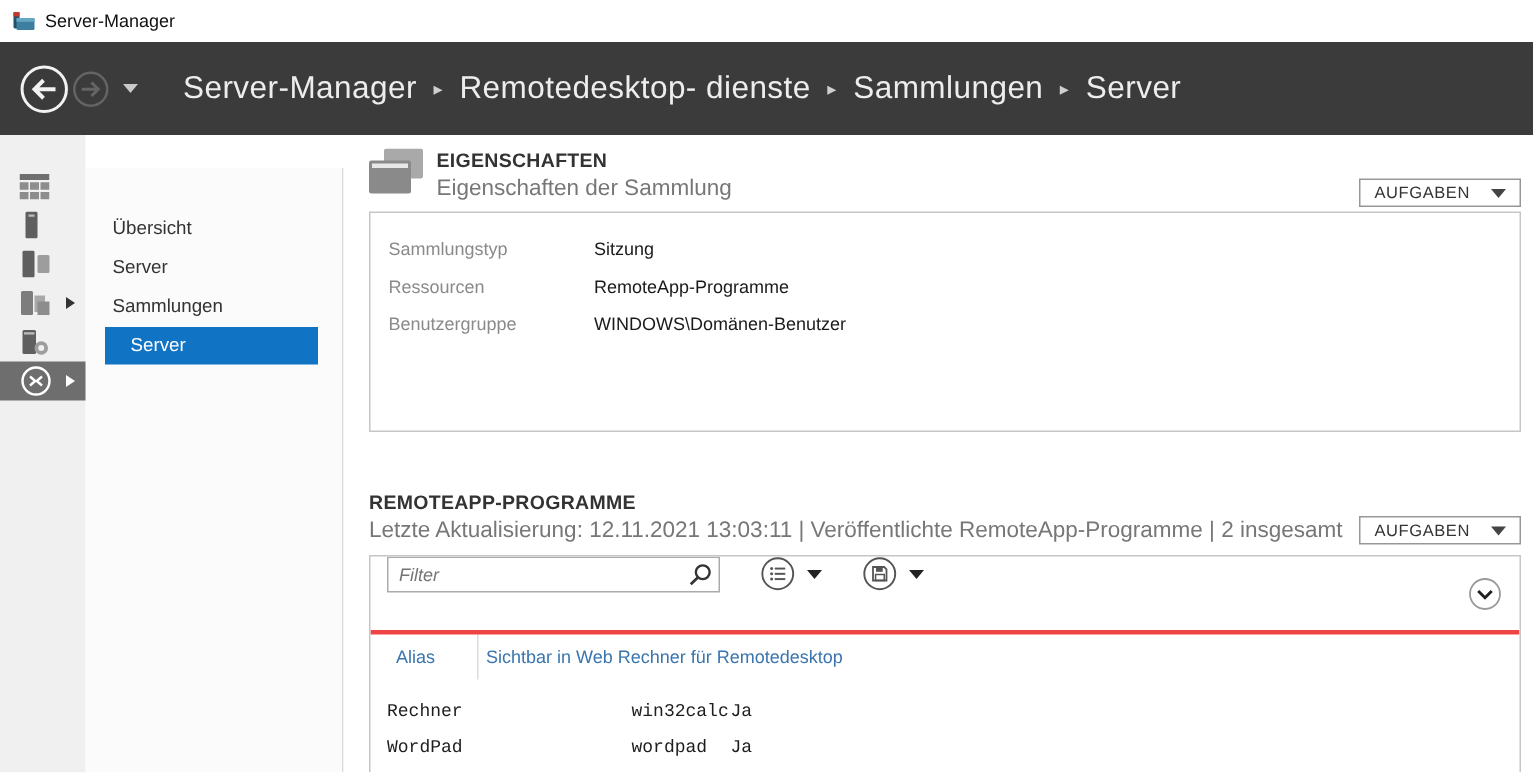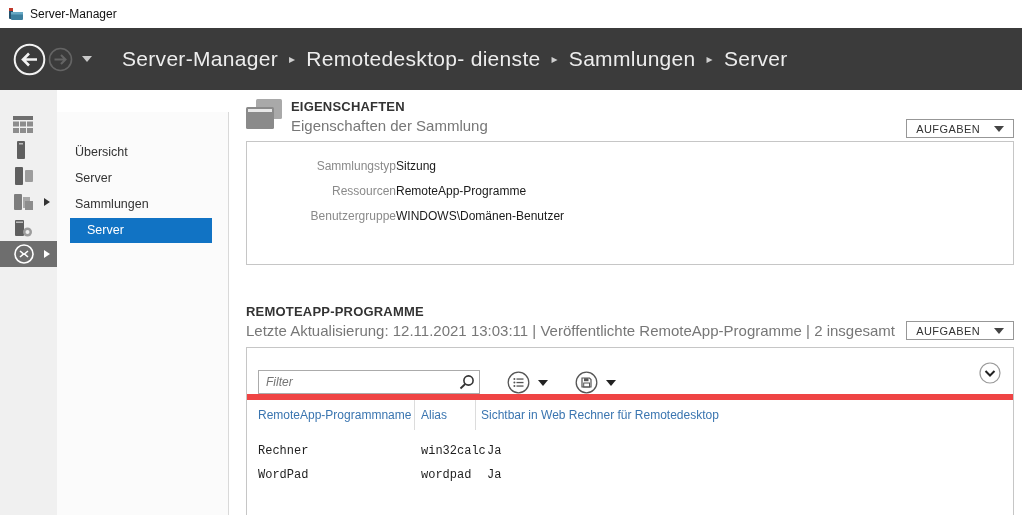--- a/index.html
+++ b/index.html
@@ -44,33 +44,33 @@
   .head-text .sec-sub   { font-size:15px; color:#777; margin-top:3px; white-space:nowrap; }
   .tasks-btn { position:absolute; right:0; bottom:1px; height:19px; background:#fff;
                border:1px solid #979797; display:flex; align-items:center; padding:0 9px;
                font-size:11px; color:#333; letter-spacing:0.4px; cursor:default; }
   .tasks-btn .caret { width:0; height:0; border-left:5px solid transparent; border-right:5px solid transparent;
                       border-top:6px solid #444; margin-left:14px; }
 
   .props-head { height:40px; }
   .props-head .win-icon { margin-right:9px; }
 
-  .props-box { border:1px solid #c6c6c6; height:124px; margin-top:2px; padding:11px 0 16px 12px; flex:none;text-align:right; }
+  .props-box { border:1px solid #c6c6c6; height:147px; margin-top:2px; padding:11px 0 16px 12px; flex:none; }
   .prop-row { display:flex; height:25px; align-items:center; font-size:12px; }
   .prop-label { width:137px; color:#8a8a8a; }
   .prop-value { color:#1a1a1a; }
 
   .big-gap { height:39px; flex:none; }
   .rapp-head { height:37px; }
 
   
   .rows-panel { flex:1; border:1px solid #c6c6c6; border-bottom:none; margin-top:6px; background:#fff;
                 display:flex; flex-direction:column; overflow:hidden; }
-  .toolbar { height:52px; flex:none; display:flex; align-items:flex-end; padding-left:11px;
-             position:relative; border-bottom:6px solid #ef4444; }
+  .toolbar { height:52px; flex:none; display:flex; align-items:flex-start; padding-left:11px;
+             position:relative; border-bottom:3px solid #ef4444; }
   .filter-wrap { position:relative; width:222px; height:24px; }
   .filter-input { width:100%; height:24px; border:1px solid #ababab; font-style:italic; font-size:12px;
                   font-family:"Liberation Sans",sans-serif; color:#444; padding:0 26px 0 7px; outline:none; }
   .filter-search { position:absolute; right:5px; top:4px; }
   .tool-group { display:flex; align-items:center; margin-left:27px; }
   .tool-caret { width:0; height:0; border-left:5px solid transparent; border-right:5px solid transparent;
                 border-top:6px solid #222; margin-left:8px; }
   .collapse-btn { position:absolute; right:12px; top:14px; }
 
   .thead { display:flex; height:30px; flex:none; align-items:stretch; padding-left:11px;
@@ -253,21 +253,20 @@
           </svg>
           <div class="tool-caret"></div>
         </div>
         <svg class="collapse-btn" width="22" height="22" viewBox="0 0 22 22" style="cursor:pointer">
           <circle cx="11" cy="11" r="10" fill="none" stroke="#9a9a9a" stroke-width="1.2"></circle>
           <path d="M6.5 9 L11 13.5 L15.5 9" fill="none" stroke="#222" stroke-width="2"></path>
         </svg>
       </div>
 
       <div class="thead">
-        <div class="th th1">RemoteApp-Programmname</div>
         <div class="th th2">Alias</div>
         <div class="th th3">Sichtbar in Web Rechner für Remotedesktop</div>
       </div>
 
       <div class="tbody">
         <div class="trow">
           <div class="td1">Rechner</div>
           <div class="td2">win32calc</div>
           <div class="td3">Ja</div>
         </div>

